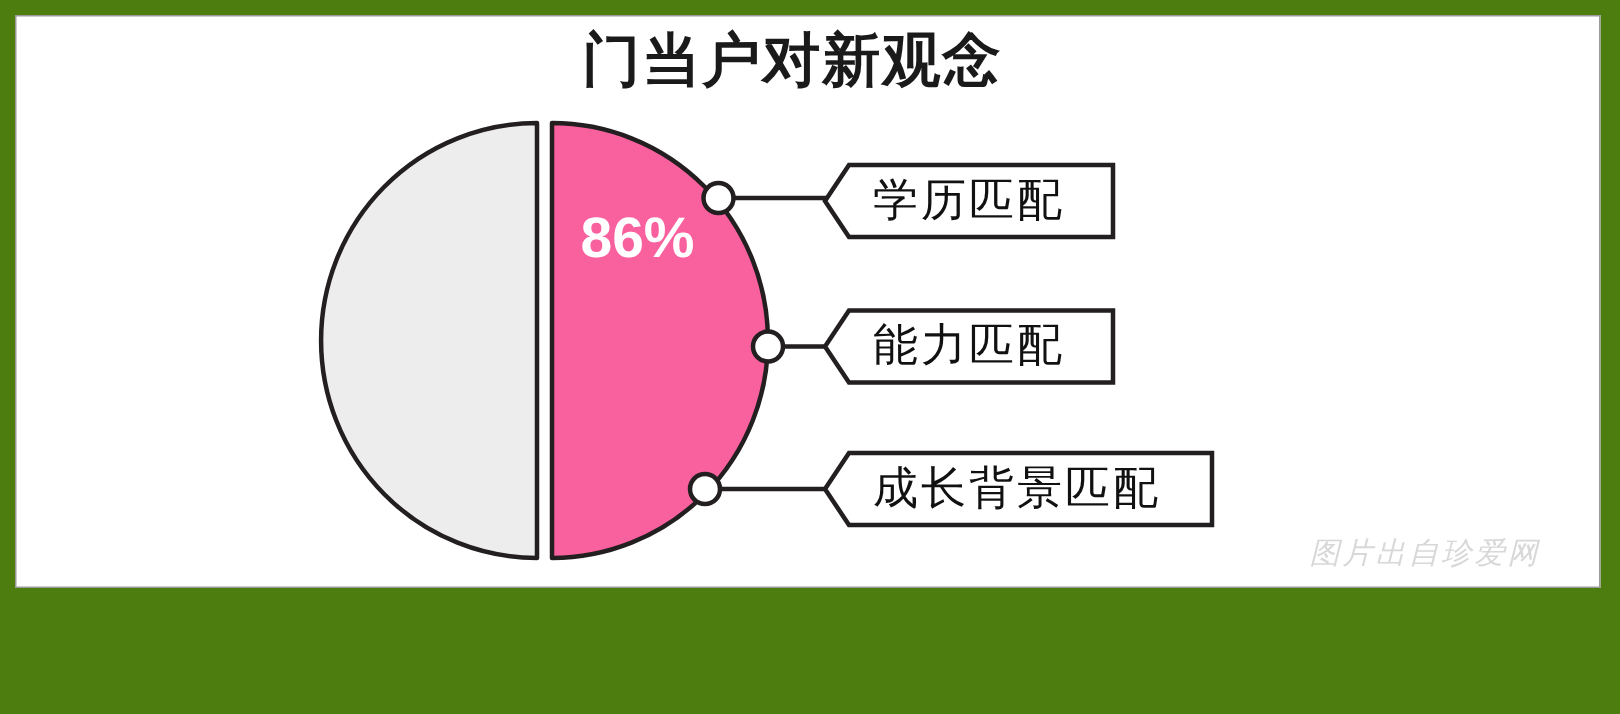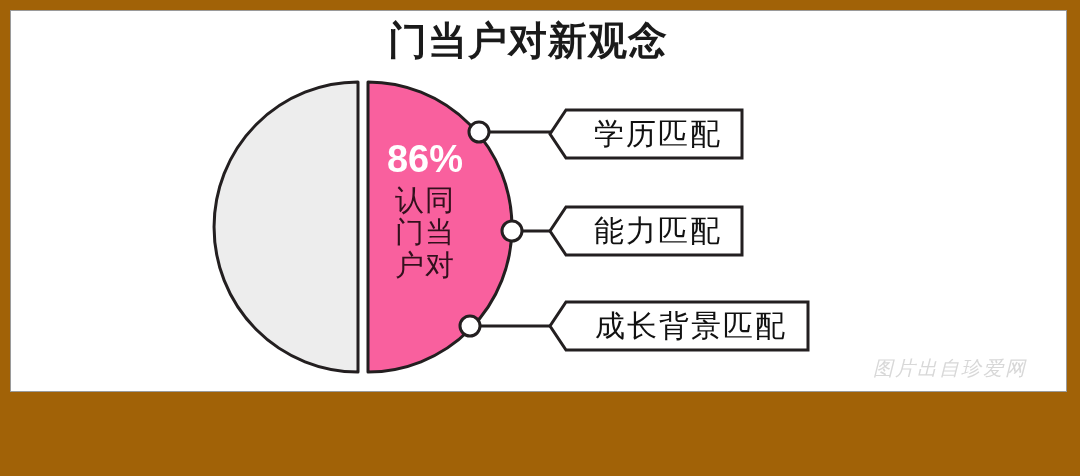--- a/index.html
+++ b/index.html
@@ -11,21 +11,21 @@
     width: 1080px;
     height: 476px;
     font-family: "Liberation Sans", "DejaVu Sans", sans-serif;
     overflow: hidden;
   }
 
   #infographic-root {
     position: relative;
     width: 1080px;
     height: 476px;
-    background: #a16207;
+    background: #4d7c0f;
   }
 
   
   #content-frame {
     position: absolute;
     left: 10px;
     top: 10px;
     width: 1057px;
     height: 382px;
     box-sizing: border-box;
@@ -97,21 +97,20 @@
     position: absolute;
     left: 34px;
     top: 0;
     right: 10px;
     height: 68px;
     line-height: 52px;
     font-size: 30px;
     color: #111111;
     letter-spacing: 2px;
     white-space: nowrap;
-    text-align: center;
   }
 
   #callout-1 { left: 548px; top: 108px; width: 196px; }
   #callout-2 { left: 548px; top: 205px; width: 196px; }
   #callout-3 { left: 548px; top: 300px; width: 262px; }
 
   
   #watermark {
     position: absolute;
     left: 873px;
@@ -146,25 +145,20 @@
 
     <line x1="513" y1="231" x2="566" y2="231" stroke="#231F20" stroke-width="3"></line>
     <circle cx="512" cy="231" r="10" fill="#ffffff" stroke="#231F20" stroke-width="3"></circle>
 
     <line x1="471" y1="326" x2="566" y2="326" stroke="#231F20" stroke-width="3"></line>
     <circle cx="470" cy="326" r="10" fill="#ffffff" stroke="#231F20" stroke-width="3"></circle>
   </svg>
 
   <div id="pie-center-text">
     <div id="pie-percent-value">86%</div>
-    <div id="pie-center-caption">
-      <div>认同</div>
-      <div>门当</div>
-      <div>户对</div>
-    </div>
   </div>
 
   <div class="callout" id="callout-1">
     <svg class="callout-shape" viewBox="0 0 196 52" preserveAspectRatio="none">
       <path d="M 18 2 L 194 2 L 194 50 L 18 50 L 2 26 Z" fill="#ffffff" stroke="#231F20" stroke-width="3" stroke-linejoin="miter" vector-effect="non-scaling-stroke"></path>
     </svg>
     <div class="callout-text">学历匹配</div>
   </div>
 
   <div class="callout" id="callout-2">

